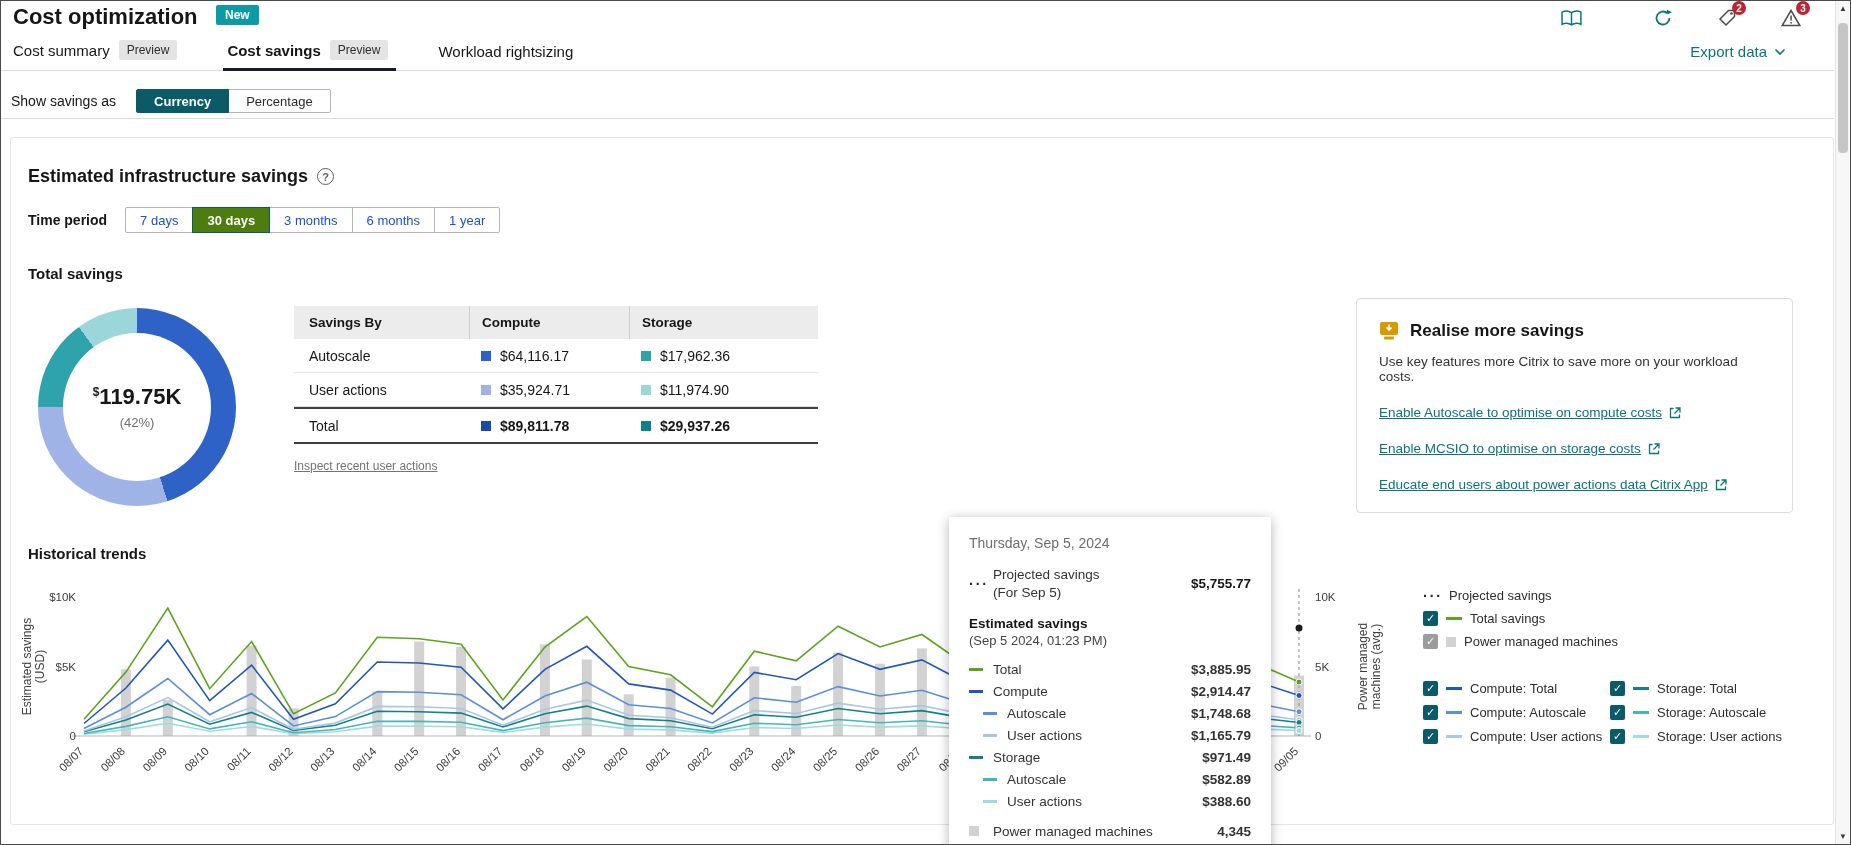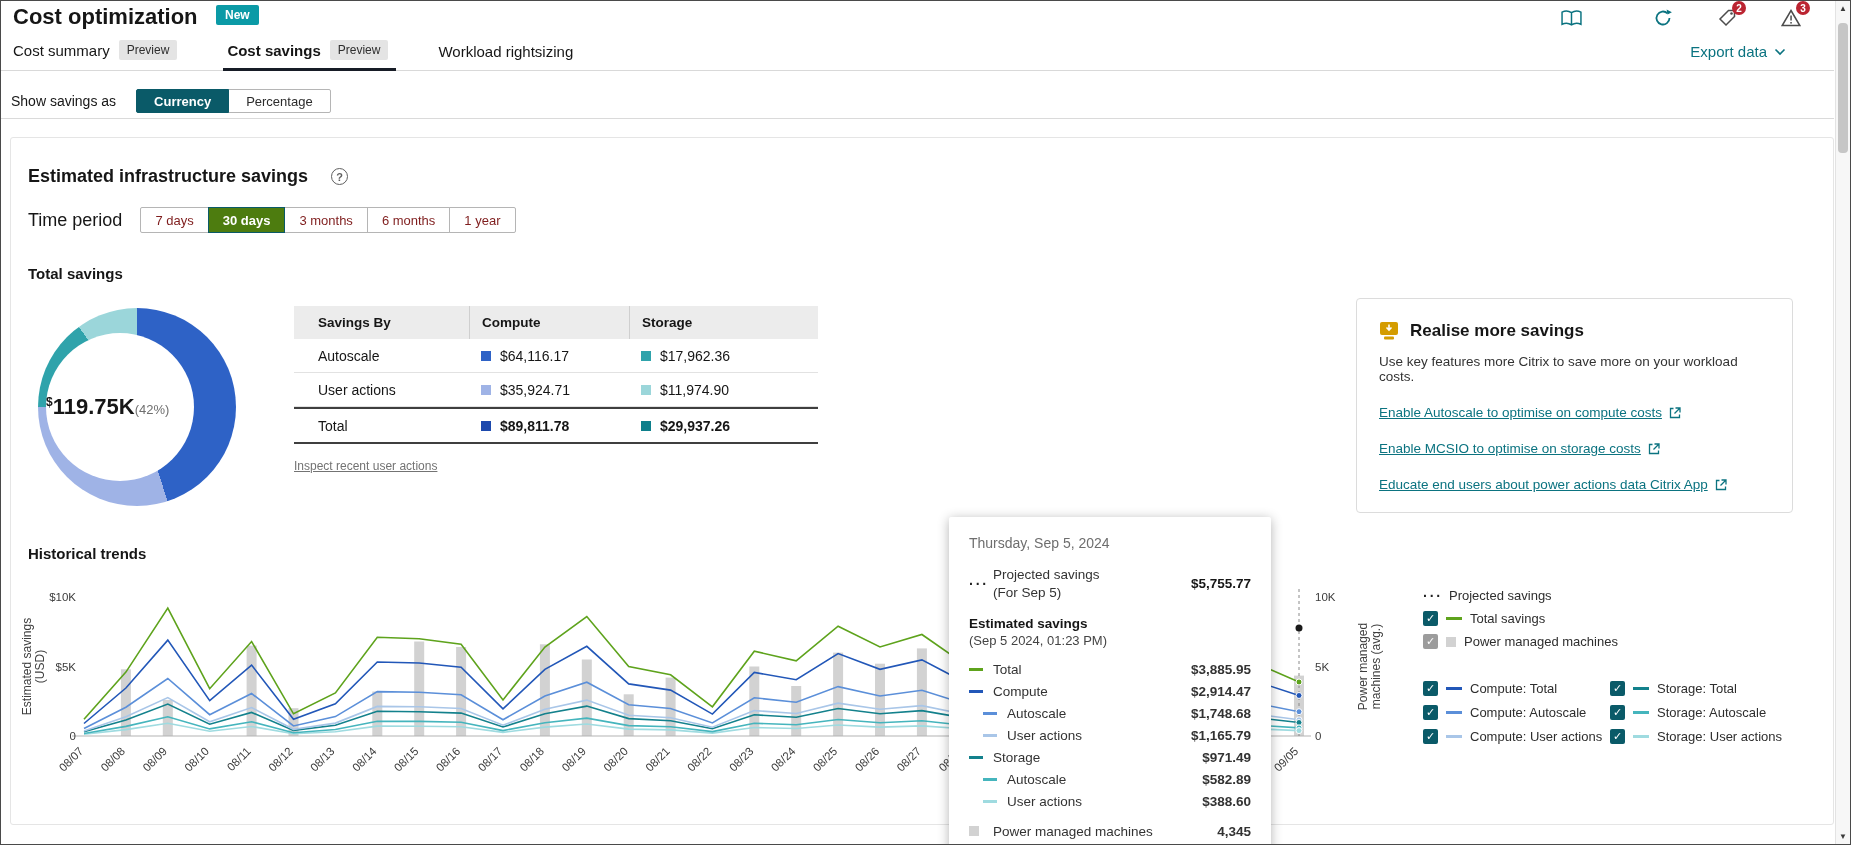--- a/index.html
+++ b/index.html
@@ -27,45 +27,45 @@
 .showrow{display:flex;align-items:center;gap:20px;padding-left:10px;border-bottom:1px solid #dadada}
 .showrow .lbl{font-size:14px;font-weight:normal}
 .segment{display:flex}
 .seg-btn{height:24px;padding:0 17px;border:1px solid #b5b5b5;background:#fff;font-size:13px;color:#2c2c2c;display:flex;align-items:center;cursor:pointer;margin-left:-1px}
 .seg-btn.selected{background:#0a5a68;border-color:#0a5a68;color:#fff;font-weight:bold;z-index:1;margin-left:0}
 .seg-btn:first-child{border-radius:2px 0 0 2px}
 .seg-btn:last-child{border-radius:0 2px 2px 0}
 
 
 .main-card{border:1px solid #e5e5e5;border-radius:3px;background:#fff}
-.h-section{font-size:18px;font-weight:bold;display:flex;align-items:center;gap:23px}
+.h-section{font-size:18px;font-weight:bold;display:flex;align-items:center;gap:9px}
 .help{width:17px;height:17px;border:1.5px solid #5f5f5f;border-radius:50%;color:#5f5f5f;font-size:11px;font-weight:bold;display:flex;align-items:center;justify-content:center;cursor:pointer}
 .sub-h{font-size:15px;font-weight:bold}
 .tp-row{display:flex;align-items:center;gap:18px}
-.tp-lbl{font-size:18px;font-weight:normal}
+.tp-lbl{font-size:14px;font-weight:bold}
 .tp-group{display:flex}
-.tp-btn{height:26px;padding:0 14px;border:1px solid #b5b5b5;background:#fff;font-size:13px;color:#7f1d1d;display:flex;align-items:center;cursor:pointer;margin-left:-1px}
+.tp-btn{height:26px;padding:0 14px;border:1px solid #b5b5b5;background:#fff;font-size:13px;color:#1d4ed8;display:flex;align-items:center;cursor:pointer;margin-left:-1px}
 .tp-btn.selected{background:#4d7c0f;border-color:#0a5a68;color:#fff;font-weight:bold;z-index:1}
 .tp-btn:first-child{border-radius:2px 0 0 2px;margin-left:0}
 .tp-btn:last-child{border-radius:0 2px 2px 0}
 
 
 .donut{width:198px;height:198px;border-radius:50%;position:relative;background:#ddd}
-.donut-hole{position:absolute;left:8px;top:25px;width:148px;height:148px;border-radius:50%;background:#fff;display:flex;flex-direction:row;align-items:center;}
+.donut-hole{position:absolute;left:25px;top:25px;width:148px;height:148px;border-radius:50%;background:#fff;display:flex;flex-direction:column;align-items:center;justify-content:center}
 .donut-value{font-size:22px;font-weight:bold}
 .donut-value .cur{font-size:12px;vertical-align:8px}
 .donut-sub{font-size:13px;color:#6f6f6f;margin-top:5px}
 
 
 .sav-table{font-size:14px;width:524px}
 .t-head{display:flex;background:#ececec;height:33px;align-items:center;font-weight:bold;font-size:13.5px}
 .t-row{display:flex;height:34px;align-items:center;border-bottom:1px solid #e2e2e2;background:#fff}
 .t-row.total{height:37px;border-top:2px solid #3f3f3f;border-bottom:2px solid #3f3f3f}
 .t-row.total .money{font-weight:bold}
-.c1{width:175px;padding-left:24px}
+.c1{width:175px;padding-left:15px}
 .c2{width:160px;padding-left:12px;display:flex;align-items:center;gap:9px}
 .c3{width:189px;padding-left:12px;display:flex;align-items:center;gap:9px}
 .t-head .c2,.t-head .c3{border-left:1px solid #cfcfcf;align-self:stretch;display:flex;align-items:center}
 .sq{width:10px;height:10px;flex:none;display:inline-block}
 .link{color:#737373;text-decoration:underline;font-size:12px;cursor:pointer}
 
 
 .realise{border:1px solid #dcdcdc;border-radius:4px;background:#fff;padding:22px 22px}
 .realise .title-row{display:flex;align-items:center;gap:11px;font-size:17px;font-weight:bold}
 .realise p{font-size:13.5px;color:#333;margin-top:13px}

